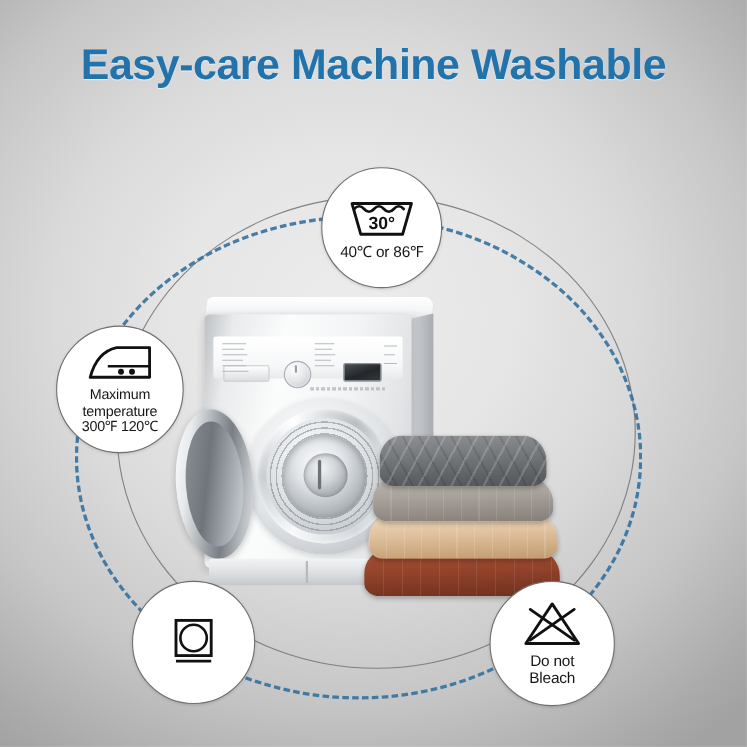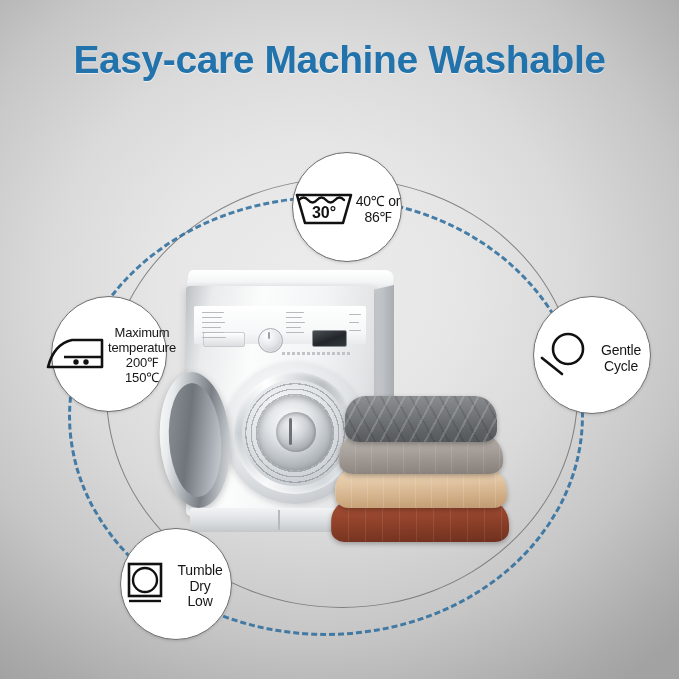--- a/index.html
+++ b/index.html
@@ -294,21 +294,21 @@
   }
 
   
   .badge {
     position: absolute;
     border-radius: 50%;
     background: #ffffff;
     border: 1.3px solid #6f6f6f;
     box-shadow: 0 1px 3px rgba(0,0,0,0.14);
     display: flex;
-    flex-direction: row;
+    flex-direction: column;
     align-items: center;
     justify-content: center;
     text-align: center;
     color: #161616;
   }
   .badge .glyph {
     display: block;
     line-height: 0;
   }
   .badge .cap {
@@ -413,39 +413,39 @@
     <span class="glyph">
       <svg width="66" height="36" viewBox="0 0 66 36">
         <path d="M6 31 L60 31 L60 4 L30 4 Q12 8 6 31 Z" fill="none" stroke="#111" stroke-width="2.6" stroke-linejoin="round"></path>
         <path d="M22 21 L60 21" stroke="#111" stroke-width="2.4"></path>
         <circle cx="34" cy="26" r="2.7" fill="#111"></circle>
         <circle cx="44" cy="26" r="2.7" fill="#111"></circle>
       </svg>
     </span>
     <span class="cap">Maximum
 temperature
-200℉ 150℃</span>
-  </div>
-
-  <div class="badge badge-gentle">
-    <span class="glyph">
-      <svg width="58" height="50" viewBox="0 0 58 50">
-        <circle cx="34" cy="19" r="15" fill="none" stroke="#111" stroke-width="2.6"></circle>
-        <line x1="8" y1="28" x2="28" y2="44" stroke="#111" stroke-width="2.6" stroke-linecap="round"></line>
-      </svg>
-    </span>
-    <span class="cap">Gentle Cycle</span>
-  </div>
+300℉ 120℃</span>
+  </div>
+
 
   <div class="badge badge-tumble">
     <span class="glyph">
       <svg width="48" height="46" viewBox="0 0 48 46">
         <rect x="8" y="3" width="32" height="32" fill="none" stroke="#111" stroke-width="2.6"></rect>
         <circle cx="24" cy="19" r="12" fill="none" stroke="#111" stroke-width="2.4"></circle>
         <line x1="8" y1="40" x2="40" y2="40" stroke="#111" stroke-width="2.4"></line>
       </svg>
     </span>
-    <span class="cap">Tumble Dry
-Low</span>
-  </div>
-
+  </div>
+
+  <div class="badge badge-bleach">
+    <span class="glyph">
+      <svg width="56" height="44" viewBox="0 0 56 44">
+        <path d="M28 4 L52 40 L4 40 Z" fill="none" stroke="#111" stroke-width="2.6" stroke-linejoin="round"></path>
+        <line x1="8" y1="9" x2="48" y2="37" stroke="#111" stroke-width="2.6" stroke-linecap="round"></line>
+        <line x1="48" y1="9" x2="8" y2="37" stroke="#111" stroke-width="2.6" stroke-linecap="round"></line>
+      </svg>
+    </span>
+    <span class="cap">Do not
+Bleach</span>
+  </div>
 
 </div>
 
 </body></html>

